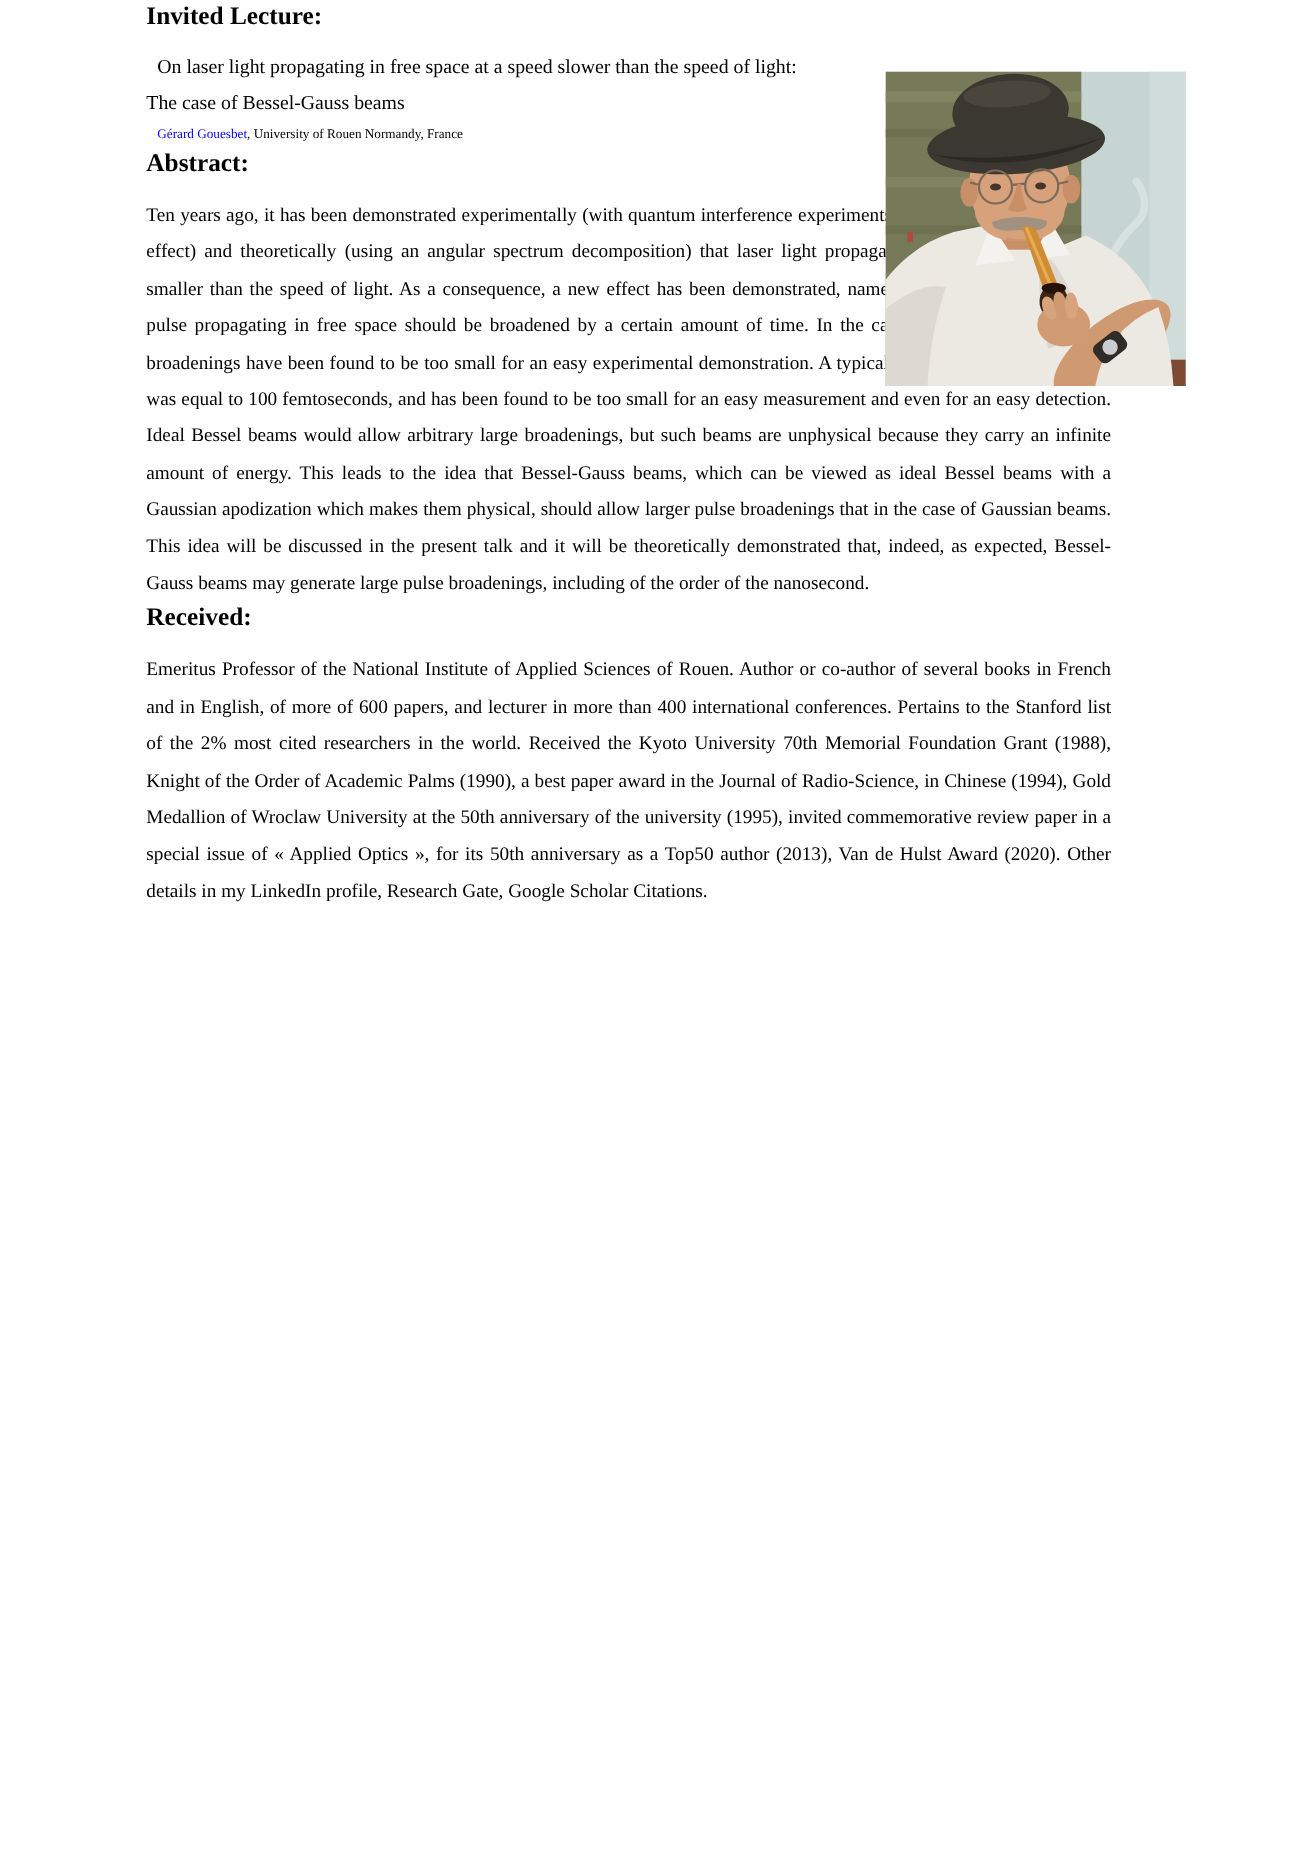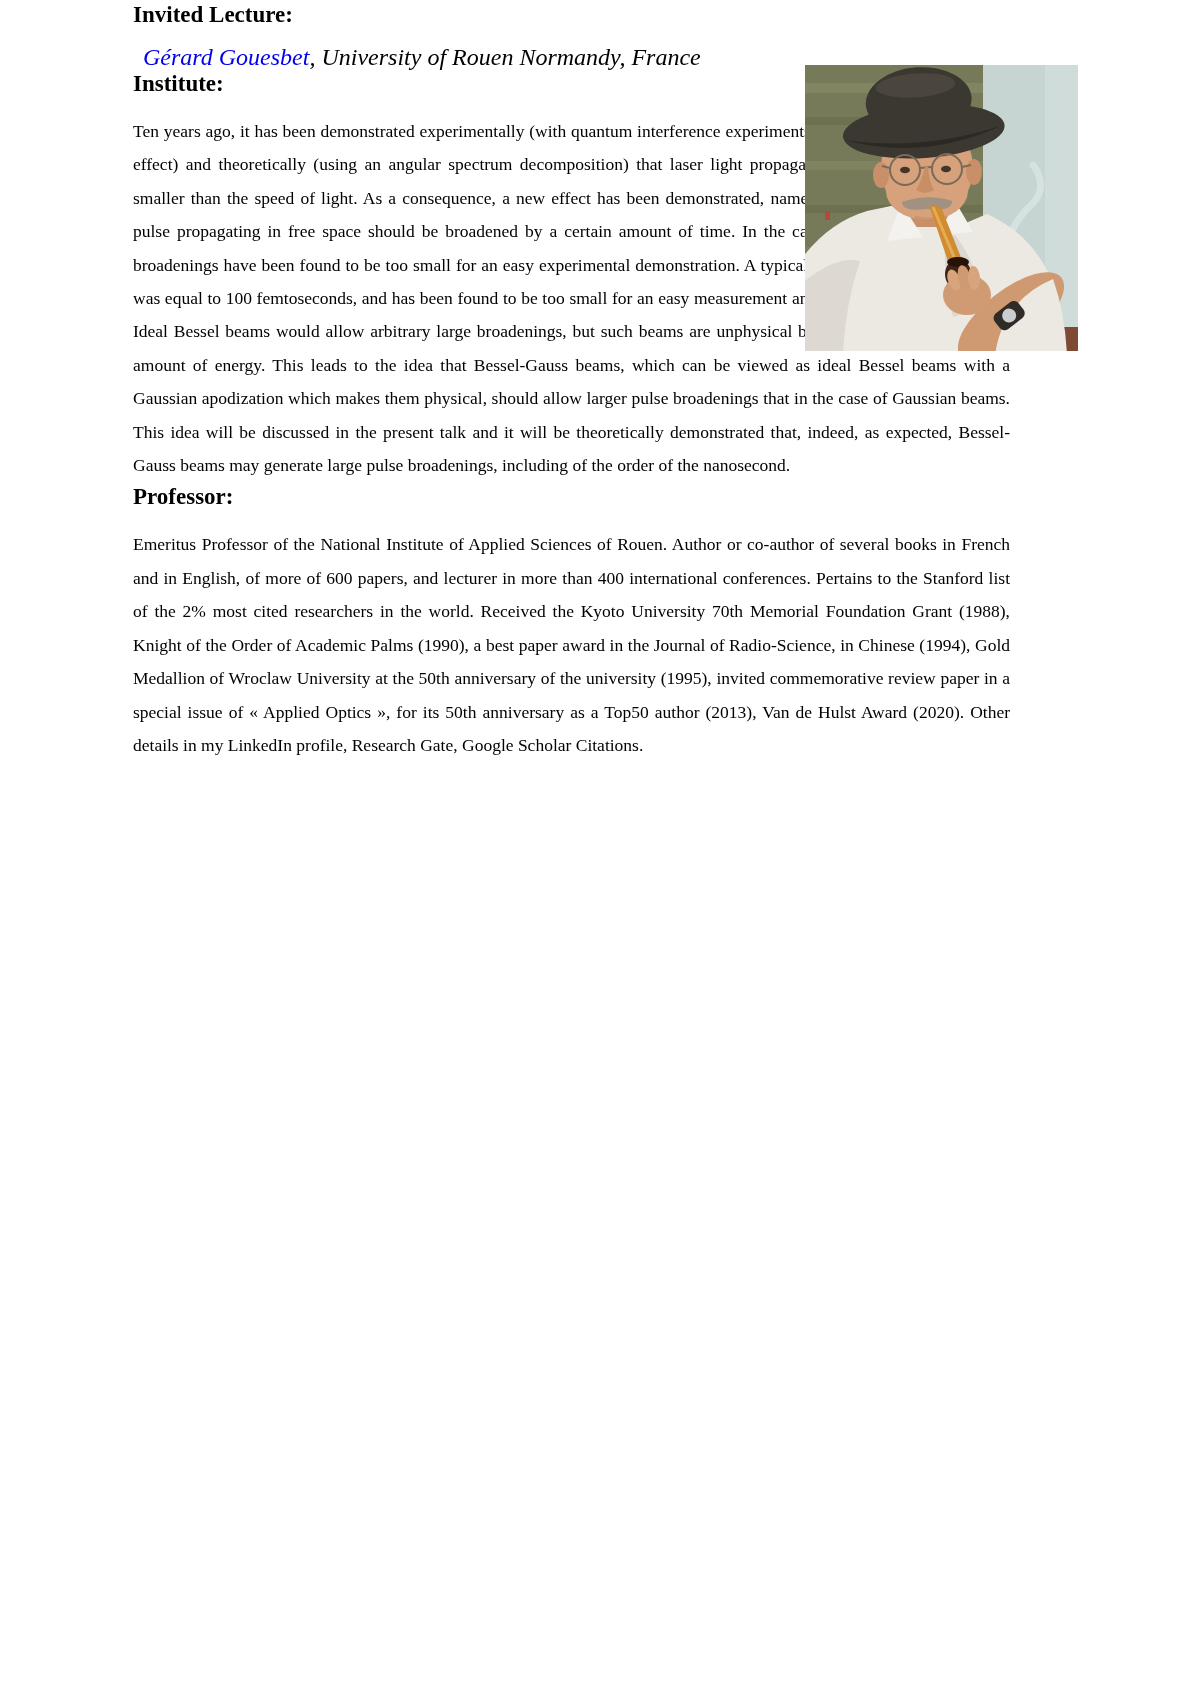--- a/index.html
+++ b/index.html
@@ -27,25 +27,23 @@
   .h-biography{margin-top:16px;}
   p{margin:0;}
   .lecture-title{
     margin-top:14px;
     max-width:618px;
     font-size:18px;
     line-height:32.5px;
     text-indent:10px;
   }
   .speaker-line{
-    margin-top:15px;
     padding-left:10px;
-    font-size:24px;
+    font-size:12px;
     line-height:24px;
-    font-style:italic;
   }
   .speaker-line a{
     color:#0000EE;
     text-decoration:none;
   }
   .bodytext{
     margin-top:16px;
     font-size:17.5px;
     line-height:33.4px;
     text-align:justify;
@@ -149,28 +147,29 @@
         <ellipse cx="149" cy="215" rx="6" ry="11" fill="#d7a47d" transform="rotate(-20 149 215)"></ellipse>
         <ellipse cx="159" cy="212" rx="6" ry="12" fill="#cf9a72" transform="rotate(-12 159 212)"></ellipse>
         <ellipse cx="169" cy="213" rx="6" ry="12" fill="#d7a47d" transform="rotate(-4 169 213)"></ellipse>
       </g>
     </svg>
   </div>
 
   <main class="content">
     <h1 class="sec h-invited">Invited Lecture:</h1>
 
+    <p class="lecture-title">On laser light propagating in free space at a speed slower than the speed of light: The case of Bessel-Gauss beams</p>
 
 
     <p class="speaker-line"><a href="#">Gérard Gouesbet</a><span>, University of Rouen Normandy, France</span></p>
 
-    <h1 class="sec h-abstract">Institute:</h1>
+    <h1 class="sec h-abstract">Abstract:</h1>
 
     <p class="bodytext">Ten years ago, it has been demonstrated experimentally (with quantum interference experiments using the Hong-Ou-Mandel effect) and theoretically (using an angular spectrum decomposition) that laser light propagates in free space at a speed smaller than the speed of light. As a consequence, a new effect has been demonstrated, namely the fact that an ultrashort pulse propagating in free space should be broadened by a certain amount of time. In the case of Gaussian beams, such broadenings have been found to be too small for an easy experimental demonstration. A typical value for such a broadening was equal to 100 femtoseconds, and has been found to be too small for an easy measurement and even for an easy detection. Ideal Bessel beams would allow arbitrary large broadenings, but such beams are unphysical because they carry an infinite amount of energy. This leads to the idea that Bessel-Gauss beams, which can be viewed as ideal Bessel beams with a Gaussian apodization which makes them physical, should allow larger pulse broadenings that in the case of Gaussian beams. This idea will be discussed in the present talk and it will be theoretically demonstrated that, indeed, as expected, Bessel-Gauss beams may generate large pulse broadenings, including of the order of the nanosecond.</p>
 
-    <h1 class="sec h-biography">Professor:</h1>
+    <h1 class="sec h-biography">Received:</h1>
 
     <p class="bodytext">Emeritus Professor of the National Institute of Applied Sciences of Rouen. Author or co-author of several books in French and in English, of more of 600 papers, and lecturer in more than 400 international conferences. Pertains to the Stanford list of the 2% most cited researchers in the world. Received the Kyoto University 70th Memorial Foundation Grant (1988), Knight of the Order of Academic Palms (1990), a best paper award in the Journal of Radio-Science, in Chinese (1994), Gold Medallion of Wroclaw University at the 50th anniversary of the university (1995), invited commemorative review paper in a special issue of « Applied Optics », for its 50th anniversary as a Top50 author (2013), Van de Hulst Award (2020). Other details in my LinkedIn profile, Research Gate, Google Scholar Citations.</p>
   </main>
 
   <div class="pagenum">15</div>
 
 </div>
 
 </body></html>

